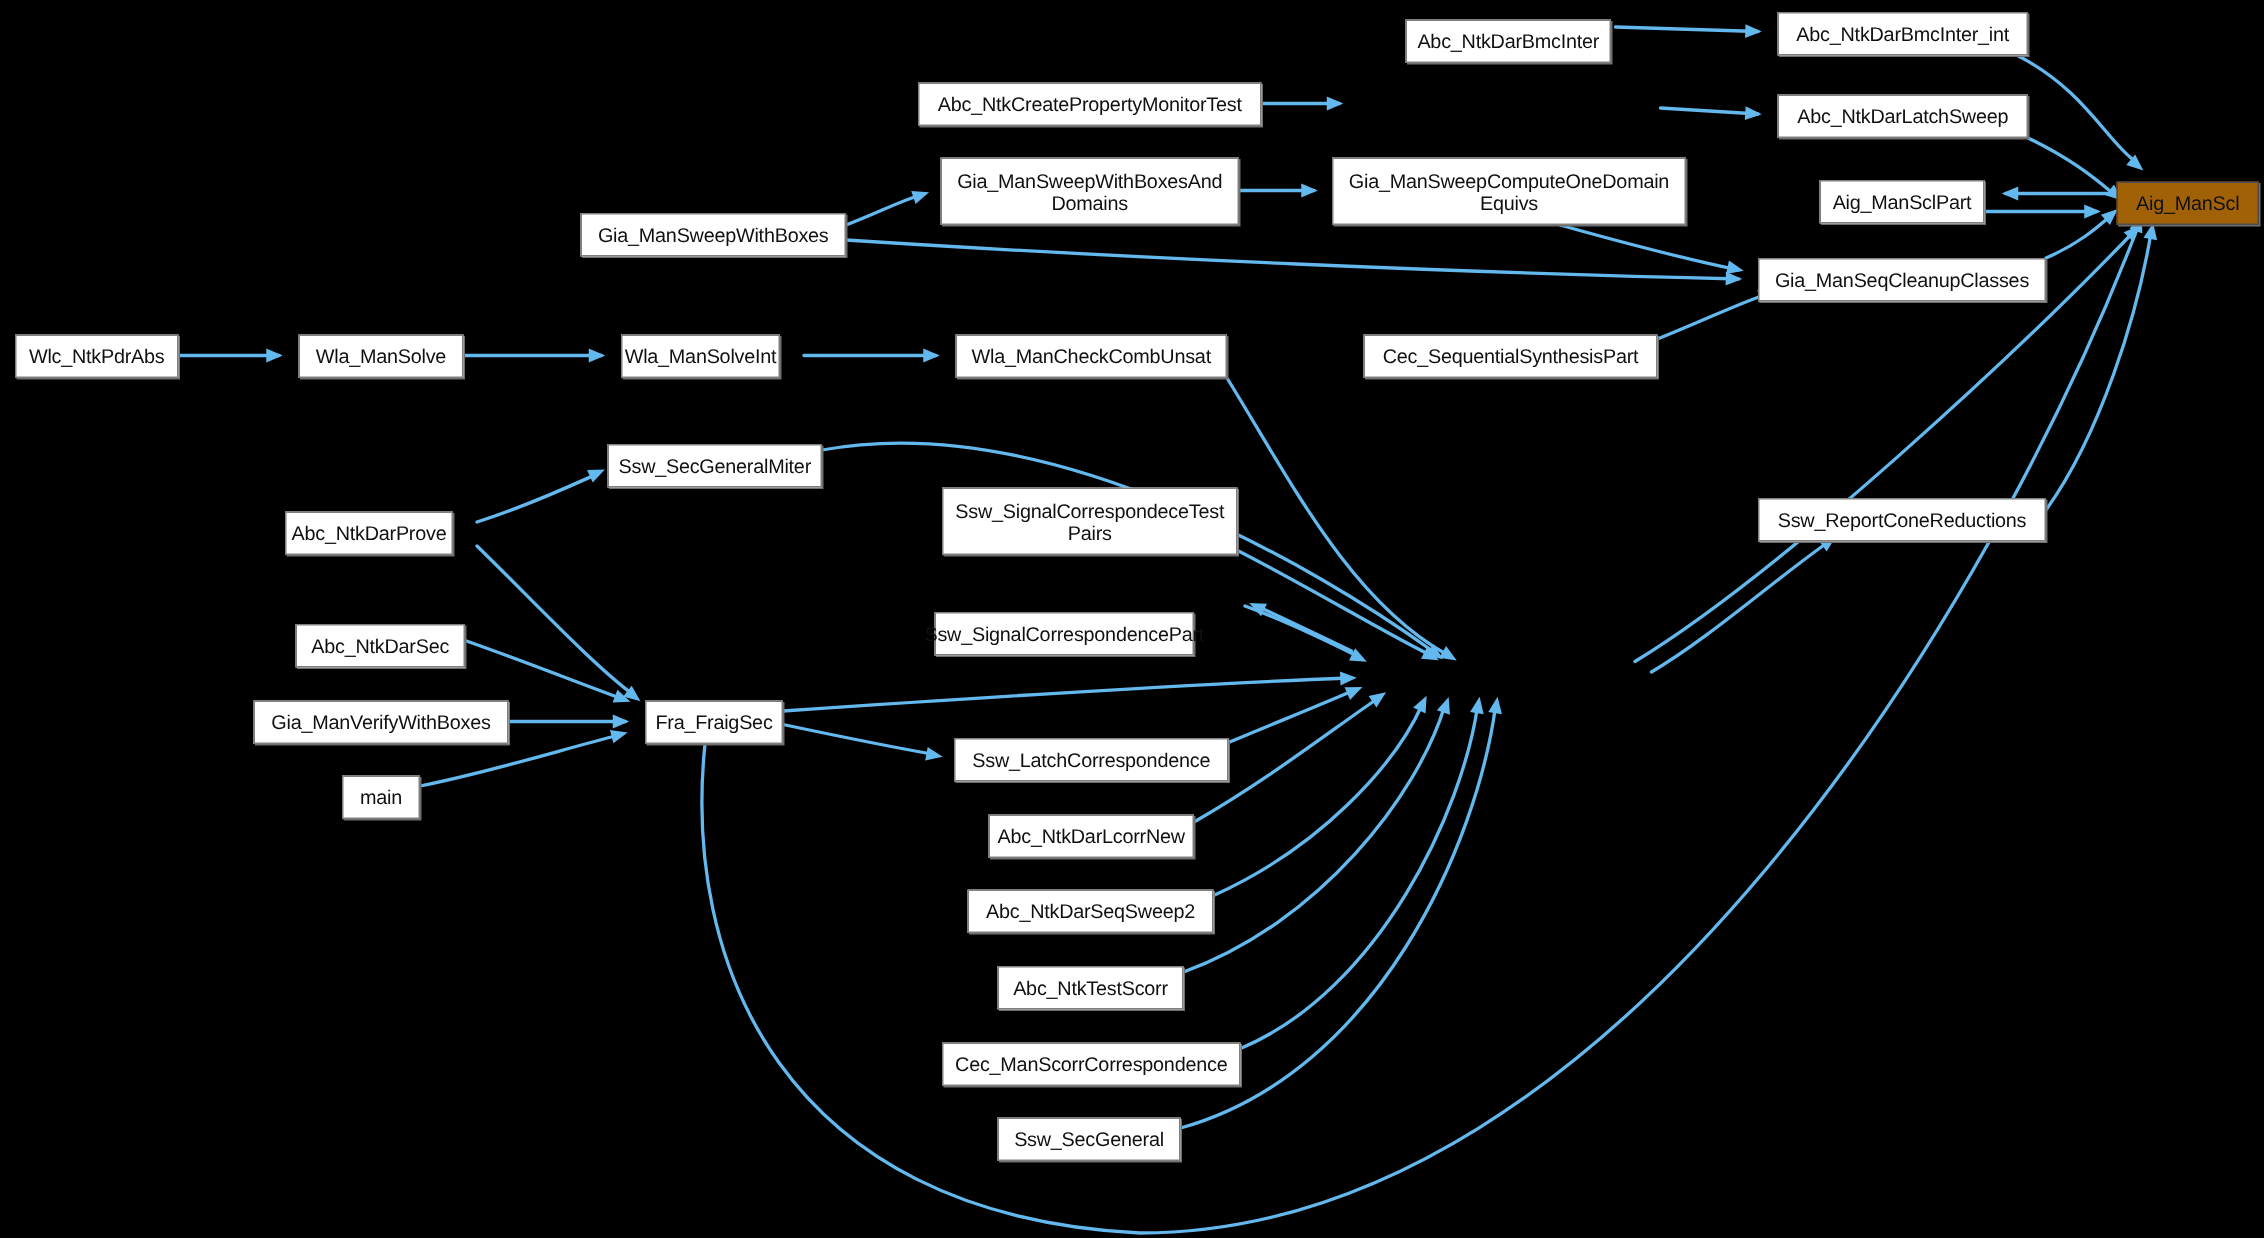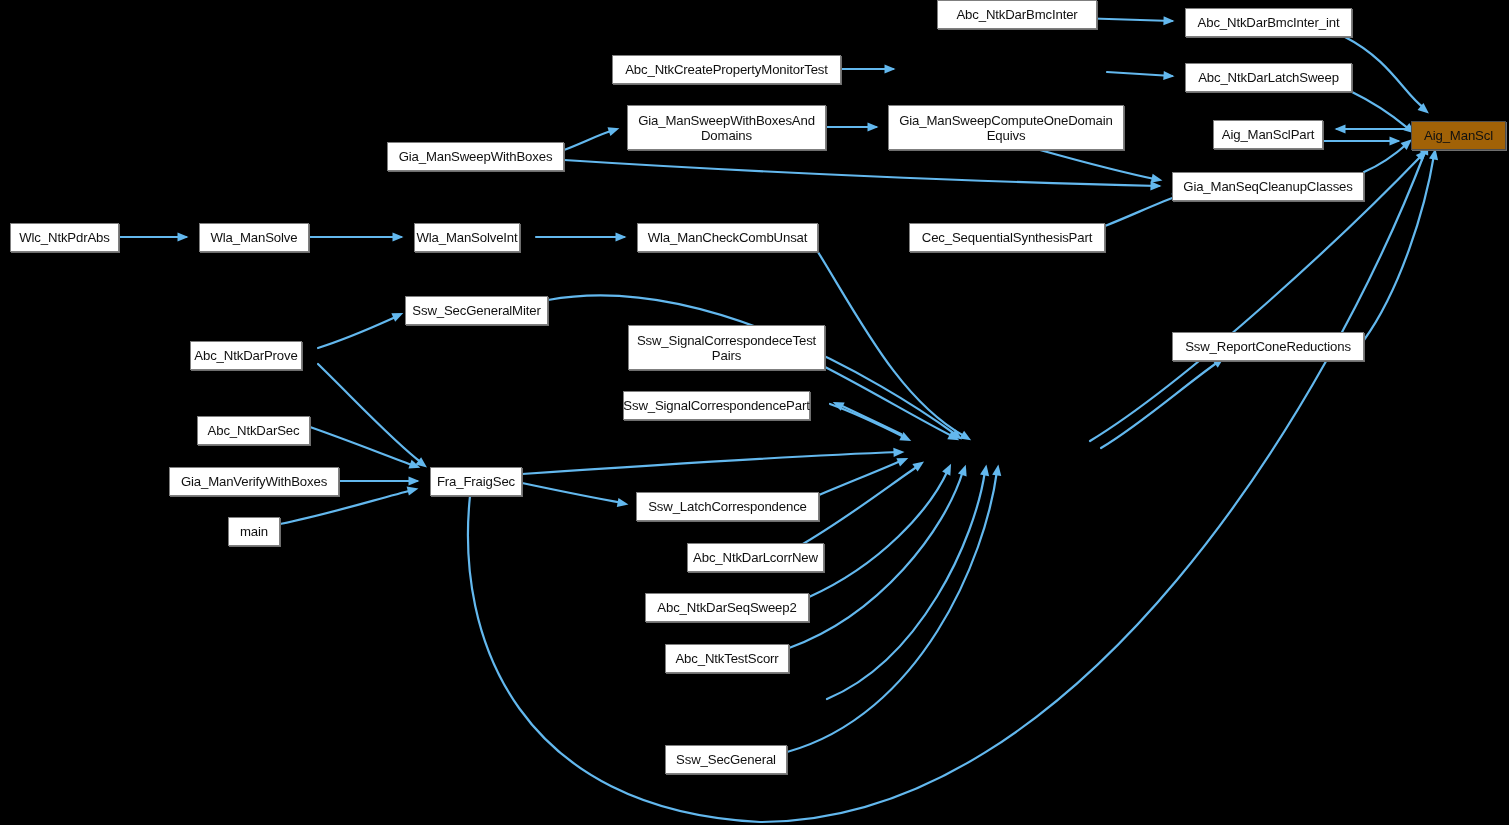--- a/index.html
+++ b/index.html
@@ -121,21 +121,21 @@
       <polygon points="986.4149038386187,464.53466943297667 989.1255351920192,476.1455469909377 980.0531187053734,474.6187008648208" fill="#63b8ee"></polygon>
       <path d="M 787,752 C 920,715 985,560 997,471" fill="none" stroke="#63b8ee" stroke-width="2.2" stroke-linecap="round"></path>
       <polygon points="998.3748054023861,464.52825549250286 1001.2736715256822,476.0935732658806 992.1776517380927,474.7142893850999" fill="#63b8ee"></polygon>
       <path d="M 1101,448 C 1140,425 1185,385 1218,362" fill="none" stroke="#63b8ee" stroke-width="2.2" stroke-linecap="round"></path>
       <polygon points="1224.0334132346852,357.5456167571762 1217.7624601688656,367.6863833774218 1212.410329835274,360.2034226737798" fill="#63b8ee"></polygon>
       <path d="M 1090,441 C 1190,380 1350,230 1422,155" fill="none" stroke="#63b8ee" stroke-width="2.2" stroke-linecap="round"></path>
       <polygon points="1426.7372117740108,150.20219710417464 1422.4014372966817,161.30899950998617 1415.7855226400443,154.91606018162616" fill="#63b8ee"></polygon>
       <path d="M 1364,340 C 1400,290 1425,210 1434,155" fill="none" stroke="#63b8ee" stroke-width="2.2" stroke-linecap="round"></path>
       <polygon points="1435.4319927369854,148.5376063931224 1438.0620289309043,160.16700489943722 1429.0004204575946,158.57727162733065" fill="#63b8ee"></polygon>
     </svg>
-<div class="node" style="left: 937px; top: 0; width: 160px; height: 29px; justify-content: center;"><span>Abc_NtkDarBmcInter</span></div>
+<div class="node" style="left: 937px; top: 13px; width: 137px; height: 29px; justify-content: center;"><span>Abc_NtkDarBmcInter</span></div>
     <div class="node" style="left: 1185px; top: 8px; width: 167px; height: 29px;"><span>Abc_NtkDarBmcInter_int</span></div>
     <div class="node" style="left: 612px; top: 55px; width: 229px; height: 29px;"><span>Abc_NtkCreatePropertyMonitorTest</span></div>
     <div class="node" style="left: 1185px; top: 63px; width: 167px; height: 29px;"><span>Abc_NtkDarLatchSweep</span></div>
     <div class="node" style="left: 627px; top: 105px; width: 199px; height: 45px;"><span>Gia_ManSweepWithBoxesAnd
 Domains</span></div>
     <div class="node" style="left: 888px; top: 105px; width: 236px; height: 45px;"><span>Gia_ManSweepComputeOneDomain
 Equivs</span></div>
     <div class="node" style="left: 1213px; top: 120px; width: 110px; height: 29px;"><span>Aig_ManSclPart</span></div>
     <div class="node highlight" style="left: 1411px; top: 121px; width: 95px; height: 29px;"><span>Aig_ManScl</span></div>
     <div class="node" style="left: 387px; top: 142px; width: 177px; height: 29px;"><span>Gia_ManSweepWithBoxes</span></div>
@@ -143,23 +143,24 @@
     <div class="node" style="left: 10px; top: 223px; width: 109px; height: 29px;"><span>Wlc_NtkPdrAbs</span></div>
     <div class="node" style="left: 199px; top: 223px; width: 110px; height: 29px;"><span>Wla_ManSolve</span></div>
     <div class="node" style="left: 414px; top: 223px; width: 106px; height: 29px;"><span>Wla_ManSolveInt</span></div>
     <div class="node" style="left: 637px; top: 223px; width: 181px; height: 29px;"><span>Wla_ManCheckCombUnsat</span></div>
     <div class="node" style="left: 909px; top: 223px; width: 196px; height: 29px;"><span>Cec_SequentialSynthesisPart</span></div>
     <div class="node" style="left: 405px; top: 296px; width: 143px; height: 29px;"><span>Ssw_SecGeneralMiter</span></div>
     <div class="node" style="left: 628px; top: 325px; width: 197px; height: 45px;"><span>Ssw_SignalCorrespondeceTest
 Pairs</span></div>
     <div class="node" style="left: 1172px; top: 332px; width: 192px; height: 29px;"><span>Ssw_ReportConeReductions</span></div>
     <div class="node" style="left: 190px; top: 341px; width: 112px; height: 29px;"><span>Abc_NtkDarProve</span></div>
-    <div class="node" style="left: 623px; top: 391px; width: 187px; height: 29px;"><span>Ssw_SignalCorrespondencePart</span></div>
+    <div class="node" style="left: 623px; top: 408px; width: 173px; height: 29px;"><span>Ssw_SignalCorrespondencePart</span></div>
     <div class="node" style="left: 197px; top: 416px; width: 113px; height: 29px;"><span>Abc_NtkDarSec</span></div>
     <div class="node" style="left: 430px; top: 467px; width: 92px; height: 29px;"><span>Fra_FraigSec</span></div>
     <div class="node" style="left: 169px; top: 467px; width: 170px; height: 29px;"><span>Gia_ManVerifyWithBoxes</span></div>
     <div class="node" style="left: 636px; top: 492px; width: 183px; height: 29px;"><span>Ssw_LatchCorrespondence</span></div>
     <div class="node" style="left: 228px; top: 517px; width: 52px; height: 29px;"><span>main</span></div>
-    <div class="node" style="left: 659px; top: 543px; width: 137px; height: 29px; margin-left: 28px;"><span>Abc_NtkDarLcorrNew</span></div>
+    <div class="node" style="left: 659px; top: 543px; width: 137px; height: 29px;"><span>Abc_NtkDarLcorrNew</span></div>
     <div class="node" style="left: 645px; top: 593px; width: 164px; height: 29px;"><span>Abc_NtkDarSeqSweep2</span></div>
     <div class="node" style="left: 665px; top: 644px; width: 124px; height: 29px;"><span>Abc_NtkTestScorr</span></div>
+    <div class="node" style="left: 628px; top: 695px; width: 199px; height: 29px;"><span>Cec_ManScorrCorrespondence</span></div>
     <div class="node" style="left: 665px; top: 745px; width: 122px; height: 29px;"><span>Ssw_SecGeneral</span></div>
   </div>
 
 </body></html>

